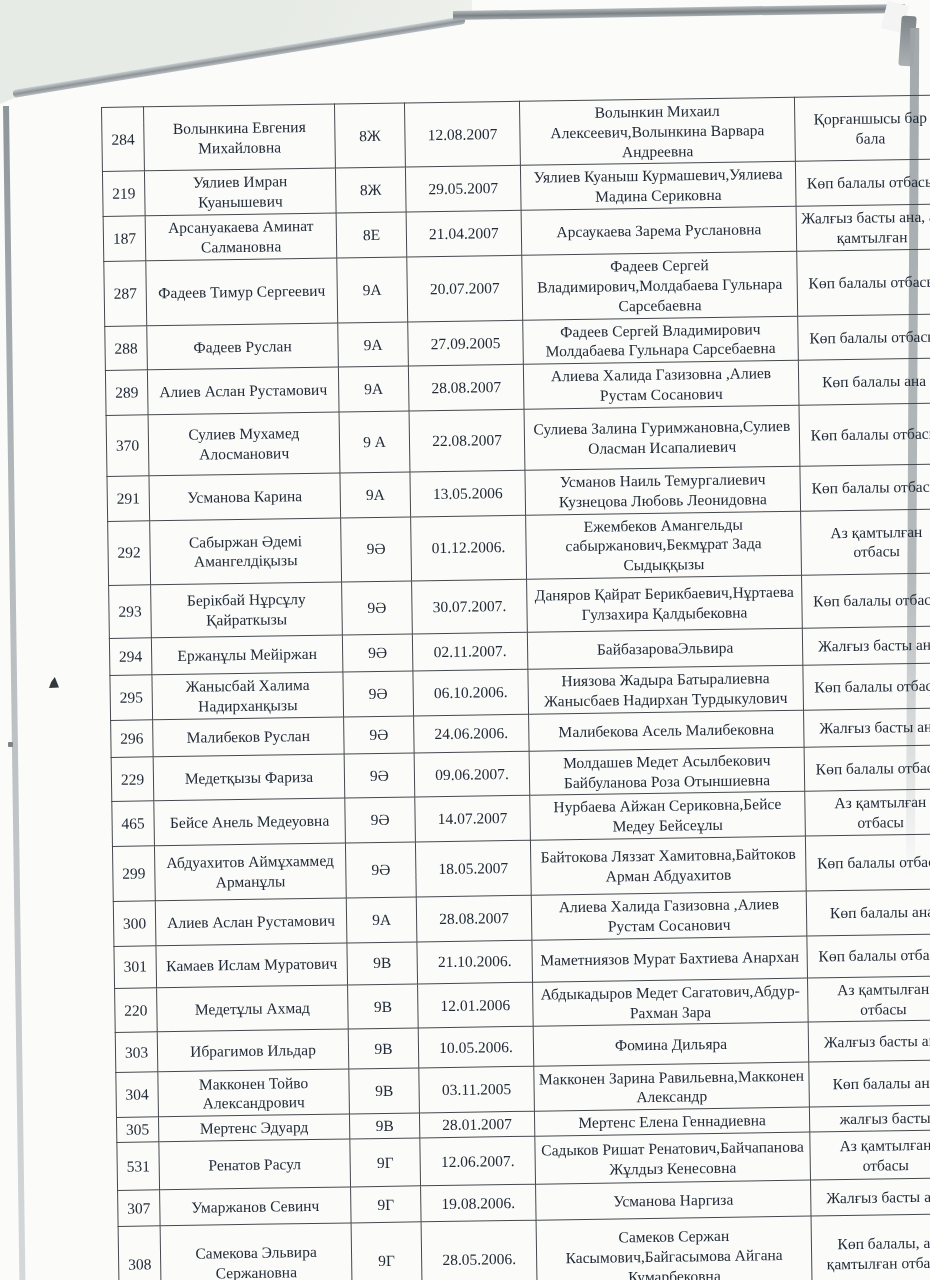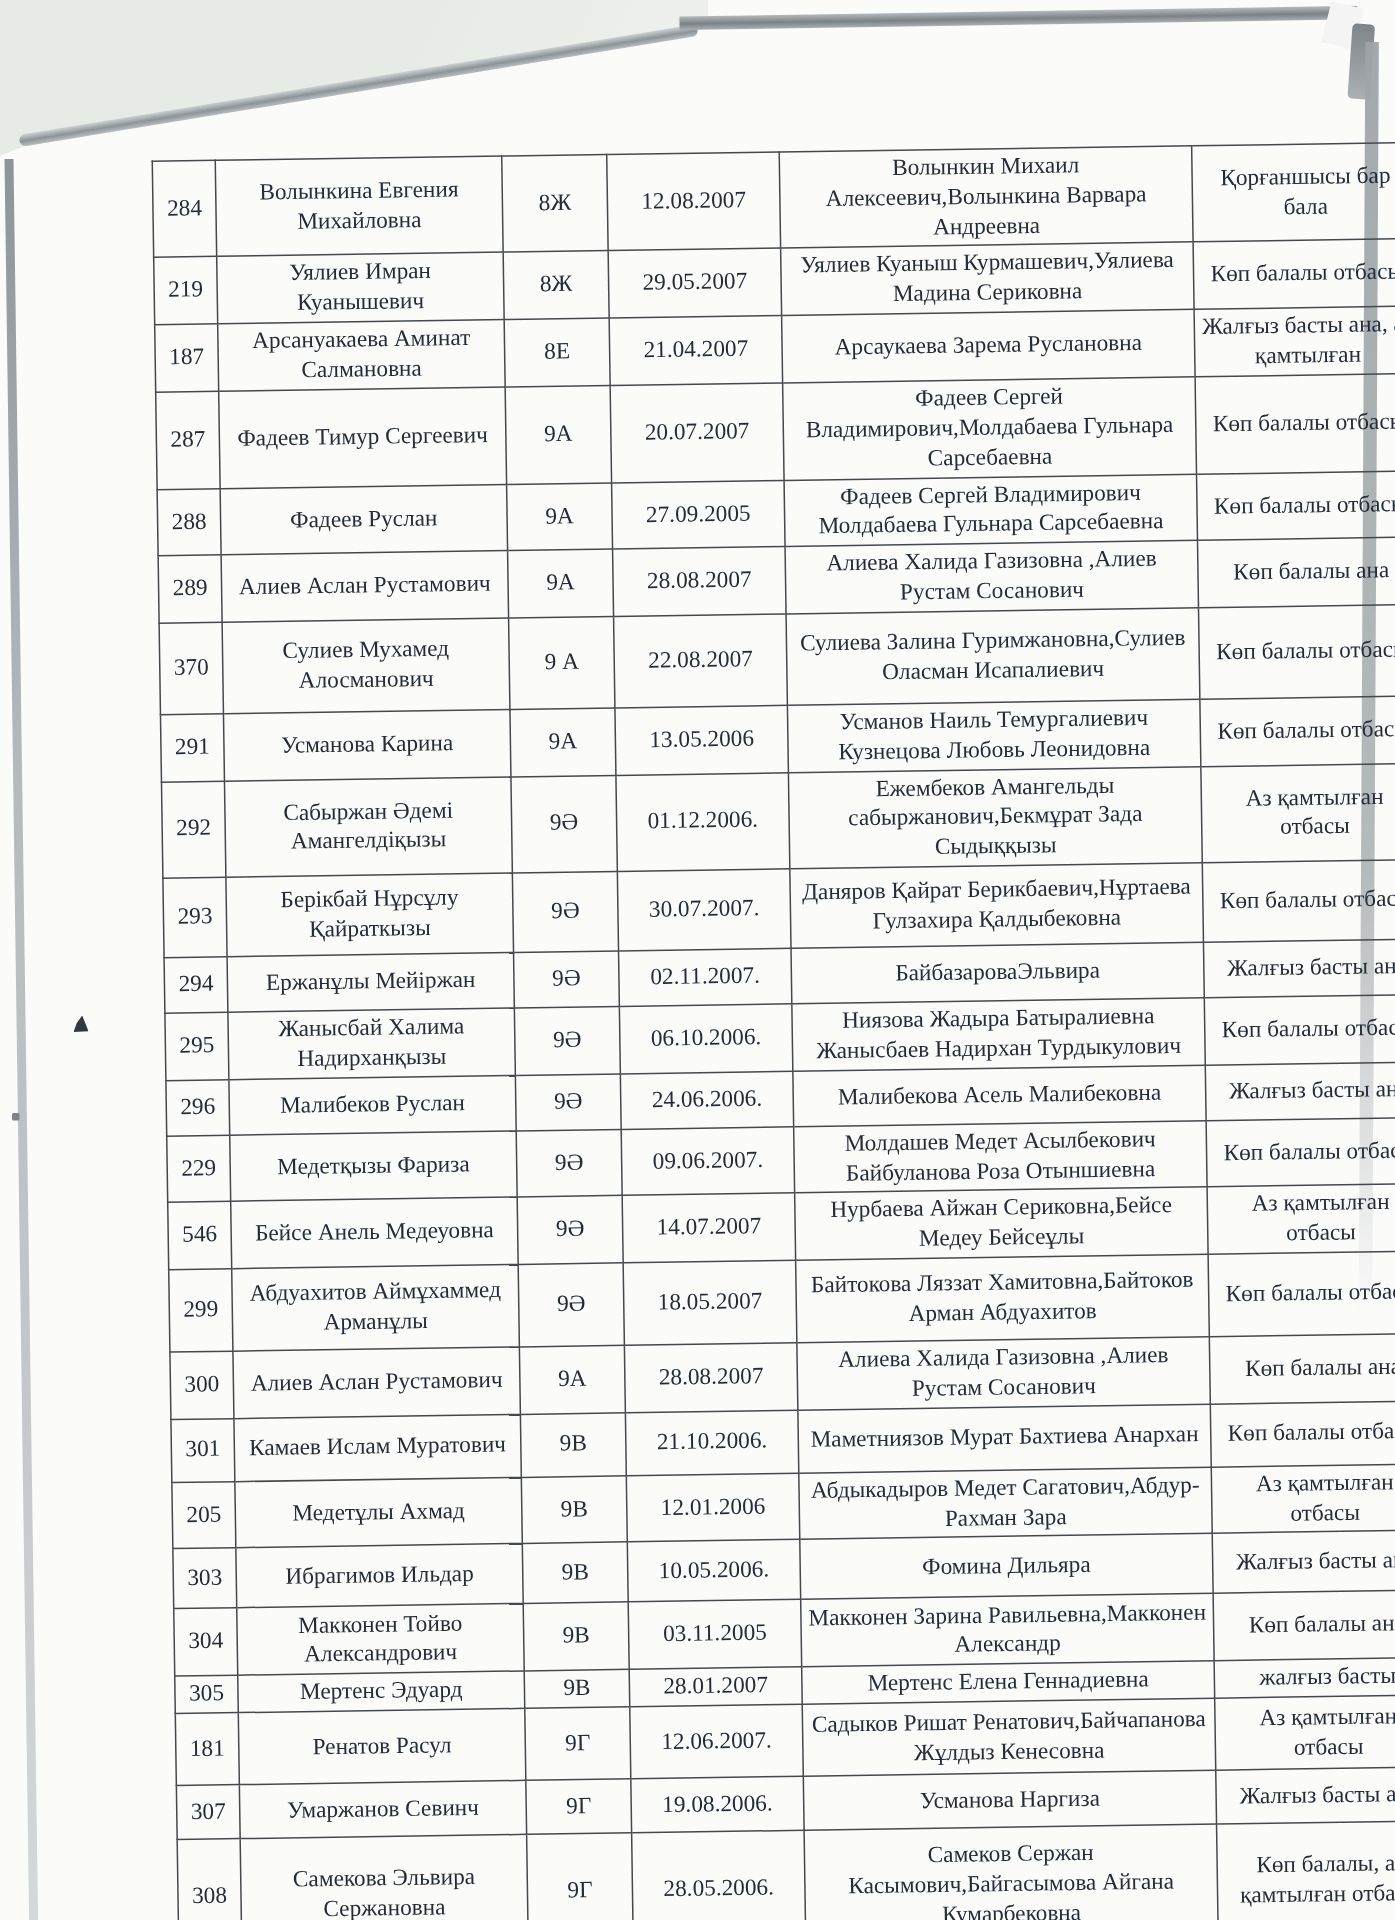--- a/index.html
+++ b/index.html
@@ -221,21 +221,21 @@
   </tr>
           <tr>
     <td class="c-num">229</td>
     <td class="c-name">Медетқызы Фариза</td>
     <td class="c-grade">9Ә</td>
     <td class="c-date">09.06.2007.</td>
     <td class="c-parents">Молдашев Медет Асылбекович Байбуланова Роза Отыншиевна</td>
     <td class="c-status">Көп балалы отбасы</td>
   </tr>
           <tr>
-    <td class="c-num">546</td>
+    <td class="c-num">465</td>
     <td class="c-name">Бейсе Анель Медеуовна</td>
     <td class="c-grade">9Ә</td>
     <td class="c-date">14.07.2007</td>
     <td class="c-parents">Нурбаева Айжан Сериковна,Бейсе Медеу Бейсеұлы</td>
     <td class="c-status">Аз қамтылған отбасы</td>
   </tr>
           <tr>
     <td class="c-num">299</td>
     <td class="c-name">Абдуахитов Аймұхаммед Арманұлы</td>
     <td class="c-grade">9Ә</td>
@@ -253,21 +253,21 @@
   </tr>
           <tr>
     <td class="c-num">301</td>
     <td class="c-name">Камаев Ислам Муратович</td>
     <td class="c-grade">9В</td>
     <td class="c-date">21.10.2006.</td>
     <td class="c-parents">Маметниязов Мурат Бахтиева Анархан</td>
     <td class="c-status">Көп балалы отбасы</td>
   </tr>
           <tr>
-    <td class="c-num">205</td>
+    <td class="c-num">220</td>
     <td class="c-name">Медетұлы  Ахмад</td>
     <td class="c-grade">9В</td>
     <td class="c-date">12.01.2006</td>
     <td class="c-parents">Абдыкадыров  Медет Сагатович,Абдур-Рахман Зара</td>
     <td class="c-status">Аз қамтылған отбасы</td>
   </tr>
           <tr>
     <td class="c-num">303</td>
     <td class="c-name">Ибрагимов Ильдар</td>
     <td class="c-grade">9В</td>
@@ -285,21 +285,21 @@
   </tr>
           <tr>
     <td class="c-num">305</td>
     <td class="c-name">Мертенс Эдуард</td>
     <td class="c-grade">9В</td>
     <td class="c-date">28.01.2007</td>
     <td class="c-parents">Мертенс Елена Геннадиевна</td>
     <td class="c-status">жалғыз басты</td>
   </tr>
           <tr>
-    <td class="c-num">181</td>
+    <td class="c-num">531</td>
     <td class="c-name">Ренатов Расул</td>
     <td class="c-grade">9Г</td>
     <td class="c-date">12.06.2007.</td>
     <td class="c-parents">Садыков Ришат Ренатович,Байчапанова Жұлдыз Кенесовна</td>
     <td class="c-status">Аз қамтылған отбасы</td>
   </tr>
           <tr>
     <td class="c-num">307</td>
     <td class="c-name">Умаржанов Севинч</td>
     <td class="c-grade">9Г</td>

